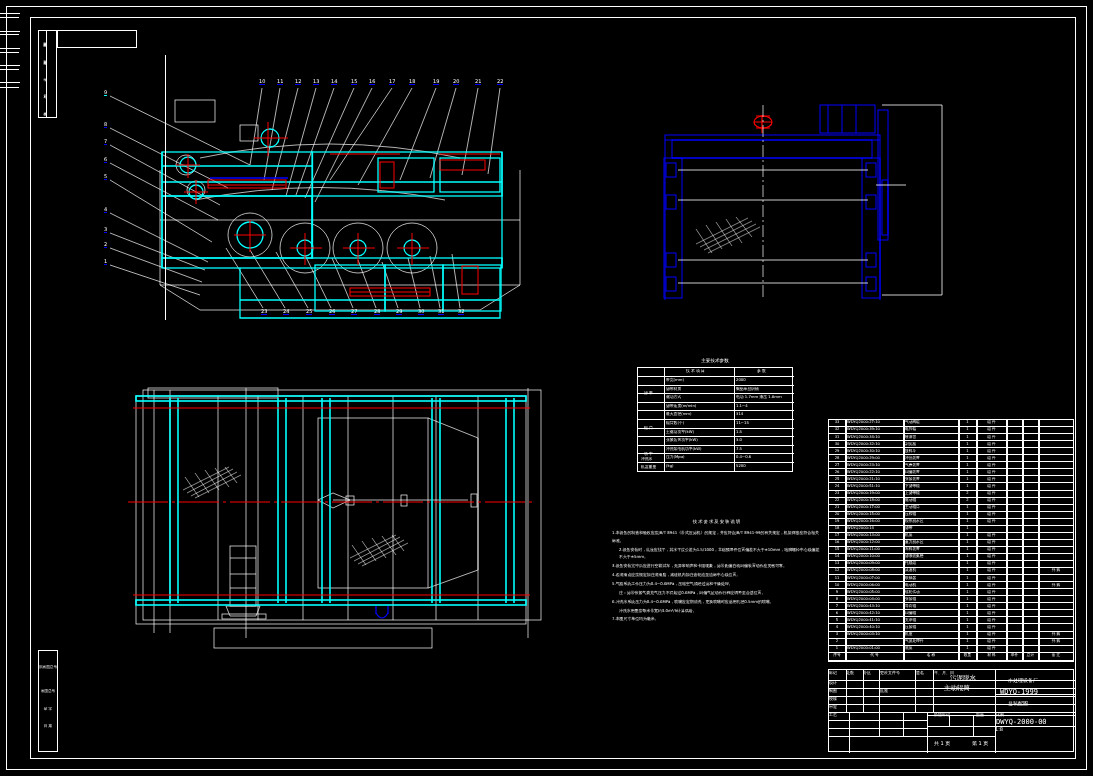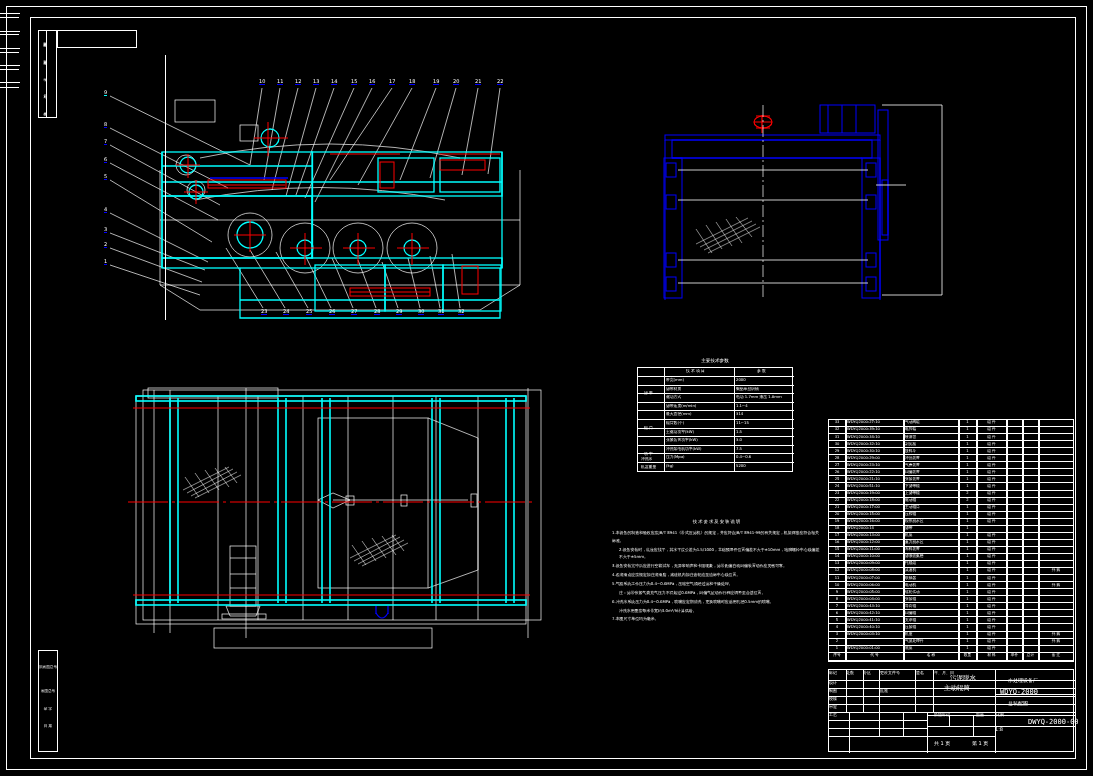--- a/index.html
+++ b/index.html
@@ -679,23 +679,23 @@
   <div class="tbt" style="left:829px;top:688px;">制图</div>
   <div class="tbt" style="left:829px;top:696px;">校核</div>
   <div class="tbt" style="left:829px;top:704px;">审定</div>
   <div class="tbt" style="left:829px;top:712px;">工艺</div>
   <div class="tbt" style="left:880px;top:688px;">批准</div>
 
   <div class="tbig" style="left:950px;top:674px;">污泥脱水</div>
   <div class="tbig" style="left:944px;top:684px;">主动辊筒</div>
 
   <div class="tbt" style="left:1008px;top:677px;font-size:5px;">水处理设备厂</div>
-  <div class="tmono" style="left:1000px;top:688px;">WDYQ-2000</div>
+  <div class="tmono" style="left:1000px;top:688px;">WDYQ-1999</div>
   <div class="tbt" style="left:1008px;top:700px;font-size:5px;">总装配图</div>
-  <div class="tmono" style="left:1028px;top:718px;">DWYQ-2000-00</div>
+  <div class="tmono" style="left:996px;top:718px;">DWYQ-2000-00</div>
 
   <div class="tbt" style="left:934px;top:712px;">阶段标记</div>
   <div class="tbt" style="left:976px;top:712px;">重量</div>
   <div class="tbt" style="left:996px;top:712px;">比例</div>
   <div class="tbt" style="left:995px;top:726px;font-size:5px;">1:8</div>
   <div class="tbt" style="left:934px;top:740px;font-size:5px;">共 1 页</div>
   <div class="tbt" style="left:972px;top:740px;font-size:5px;">第 1 页</div>
 
 </div>
 

